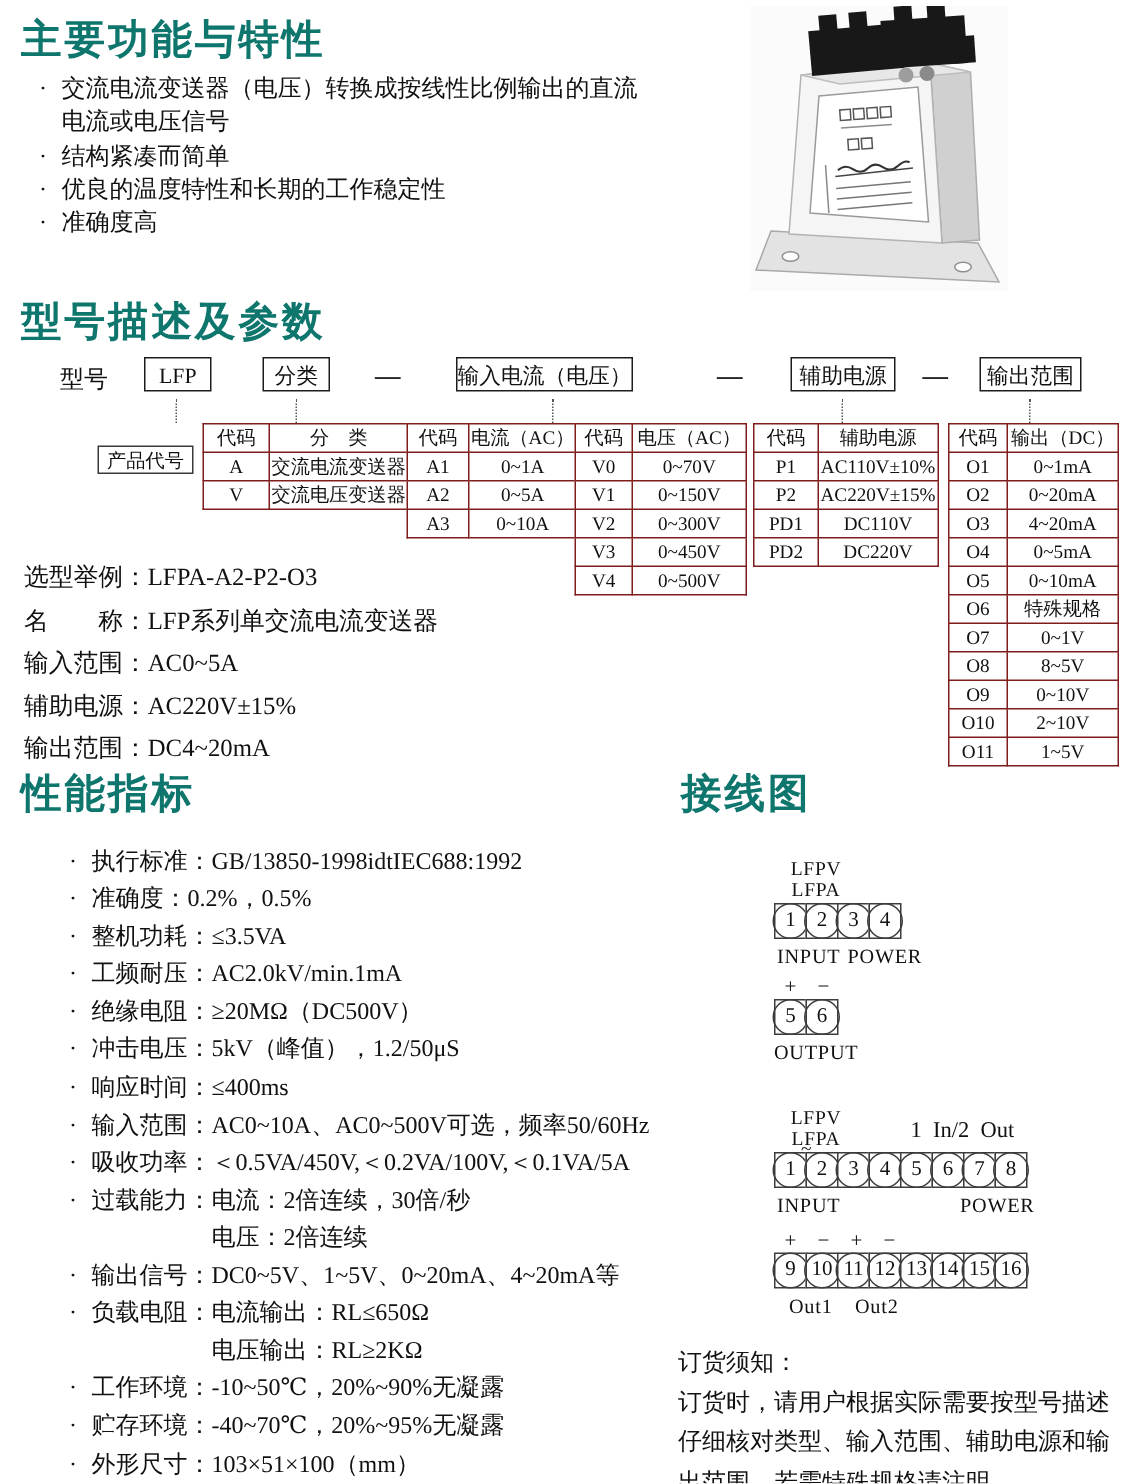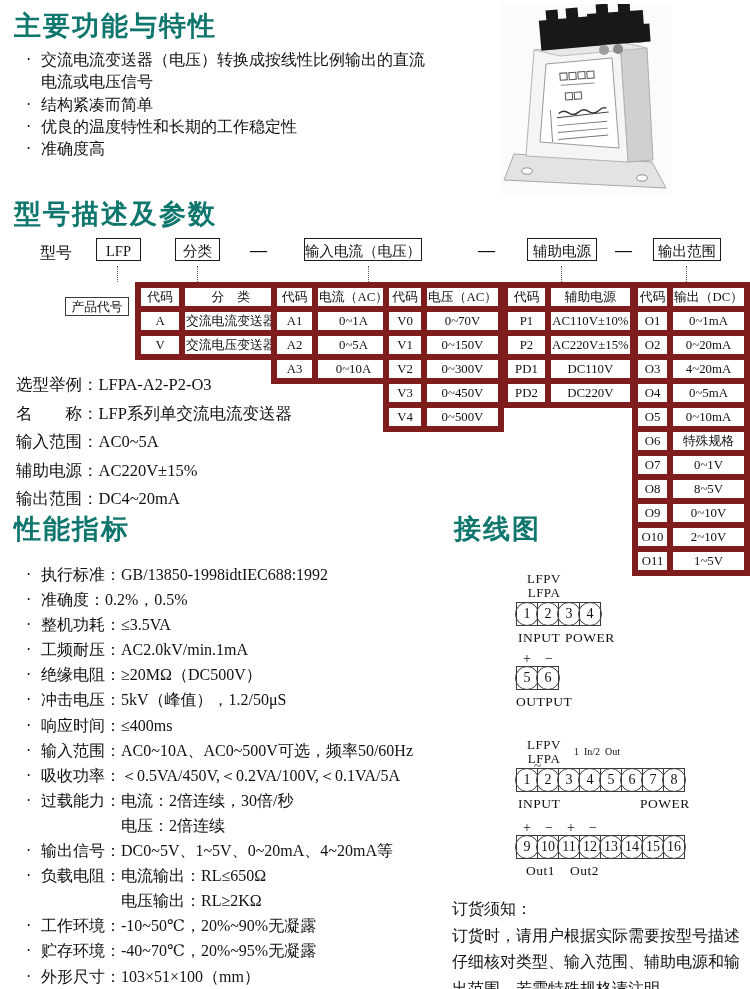--- a/index.html
+++ b/index.html
@@ -4,41 +4,41 @@
 <style>
   html,body {margin:0; padding:0; background:#ffffff;}
   .page {position:relative; width:750px; height:989px; background:#ffffff;
          font-family:"Liberation Serif","DejaVu Serif",serif; color:#111; overflow:hidden;}
   .h1 {position:absolute; font-family:"Liberation Sans","DejaVu Sans",sans-serif;
        font-weight:900; font-size:27px; letter-spacing:2px; color:#0f766e; white-space:nowrap;}
   
   .blist {position:absolute;}
   .bline {white-space:pre; font-size:16px;}
   .features-list .bline {line-height:22.3px;}
-  .perf-list .bline {line-height:25.1px;}
+  .perf-list .bline {line-height:25.1px;margin-left:20px;}
   .bdot {display:inline-block; width:15px; text-align:left;}
   
   .mlabel {position:absolute; font-size:16px; white-space:nowrap;}
   .mbox {position:absolute; border:1.4px solid #1c1c1c; height:23px; line-height:25px;
          text-align:center; font-size:14.5px; box-sizing:border-box; background:#fff; white-space:nowrap;}
   .mdash {position:absolute; font-size:17px; font-weight:bold;}
   .conn {position:absolute; width:0; border-left:1.4px dotted #555; height:16px; top:266px;}
   
   .dtable {position:absolute; border-collapse:collapse; table-layout:fixed; background:#fff;}
-  .dtable td {border:6px solid #7f1d1d; text-align:center; font-size:12.8px; height:18px;
+  .dtable td {border:1px solid #7f1d1d; text-align:center; font-size:12.8px; height:18px;
               line-height:18px; padding:0 1px; overflow:hidden; white-space:nowrap;}
   .pcode {position:absolute; border:1px solid #3a3a3a; width:64px; height:19px; line-height:19px;
           text-align:center; font-size:12.8px; box-sizing:border-box; background:#fff;}
   .exlines {position:absolute;}
   .exline {font-size:16.5px; line-height:28.6px; white-space:pre;}
   
   .wiring {position:absolute; left:440px; top:560px; width:310px; height:335px;}
   .tags {position:absolute; text-align:center; font-family:"Liberation Serif",serif;}
   .tagline {font-size:13px; line-height:14px; letter-spacing:.5px;}
-  .wnote {position:absolute; font-size:10px; white-space:pre;}
+  .wnote {position:absolute; font-size:15px; white-space:pre;margin-left:33px;}
   .tilde {position:absolute; font-size:13px;}
   .tblock {position:absolute; display:flex;}
   .tcell {width:22px; height:24px; border:1px solid #3c3c3c; box-sizing:border-box;
           position:relative; background:#fff; margin-right:-1px;}
   .circ {position:absolute; left:-2px; top:-1px; width:24px; height:24px; border:1px solid #3c3c3c;
          border-radius:50%; box-sizing:border-box; display:flex; align-items:center; justify-content:center;
          font-size:14px; font-family:"Liberation Serif",serif;}
   .marksrow {position:absolute; display:flex;}
   .mark {display:inline-block; width:22px; text-align:center; font-size:14px;}
   .wlabel {position:absolute; font-size:13.5px; letter-spacing:.5px; white-space:nowrap;}

